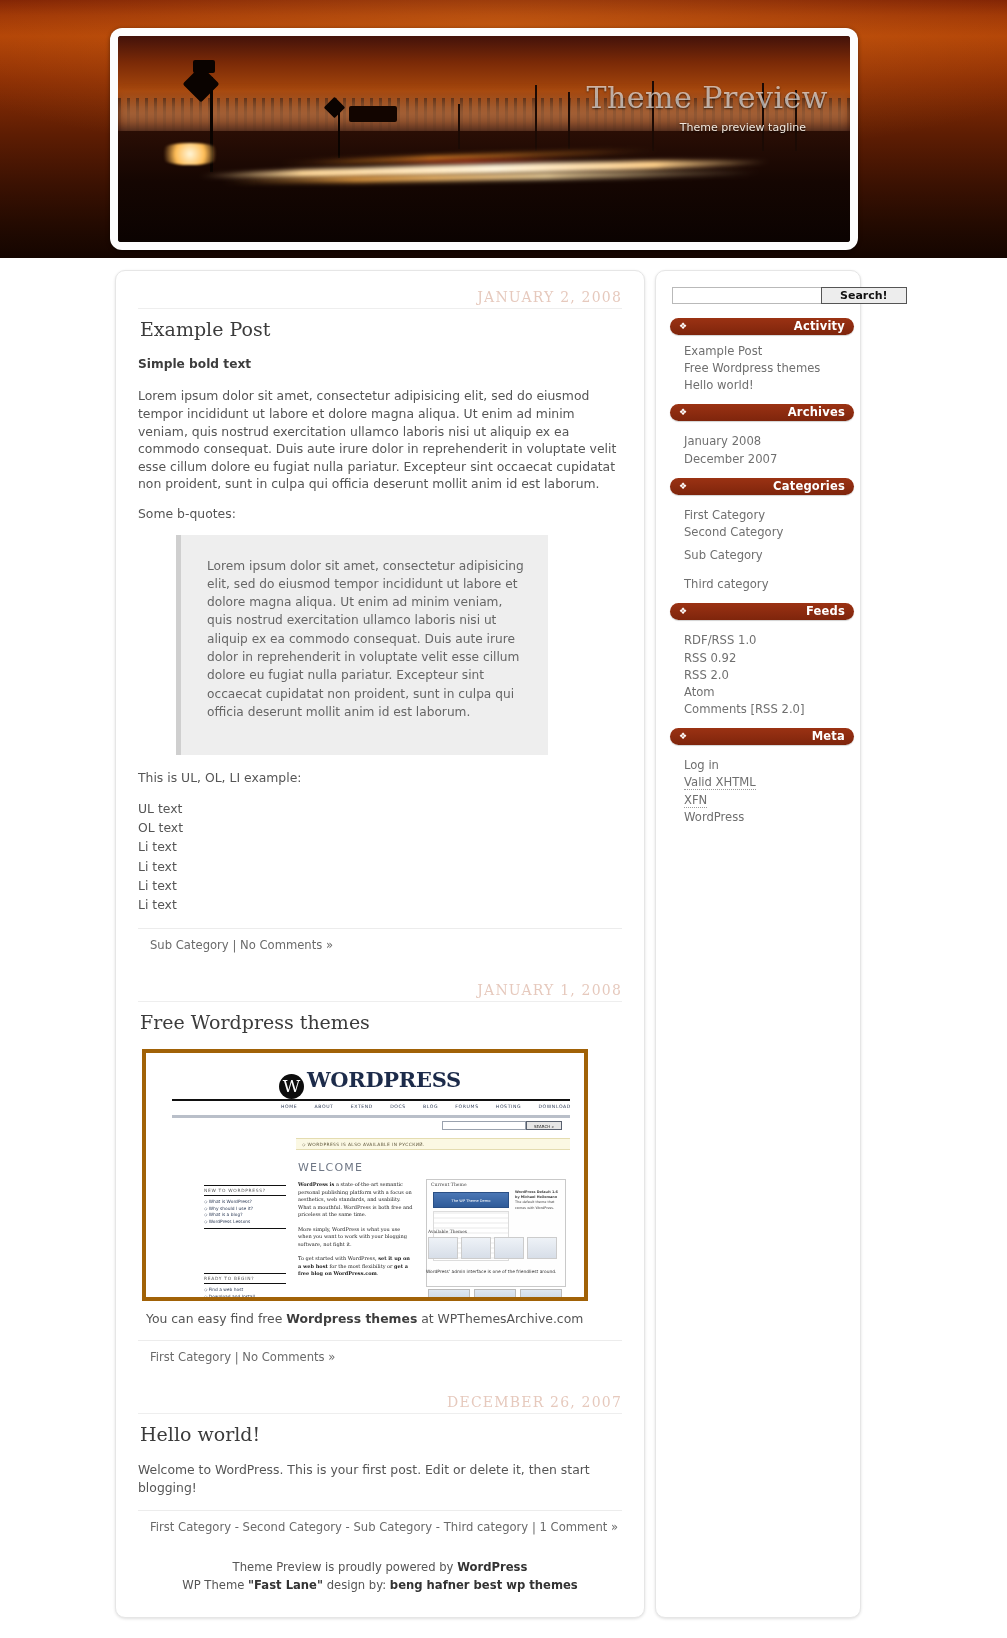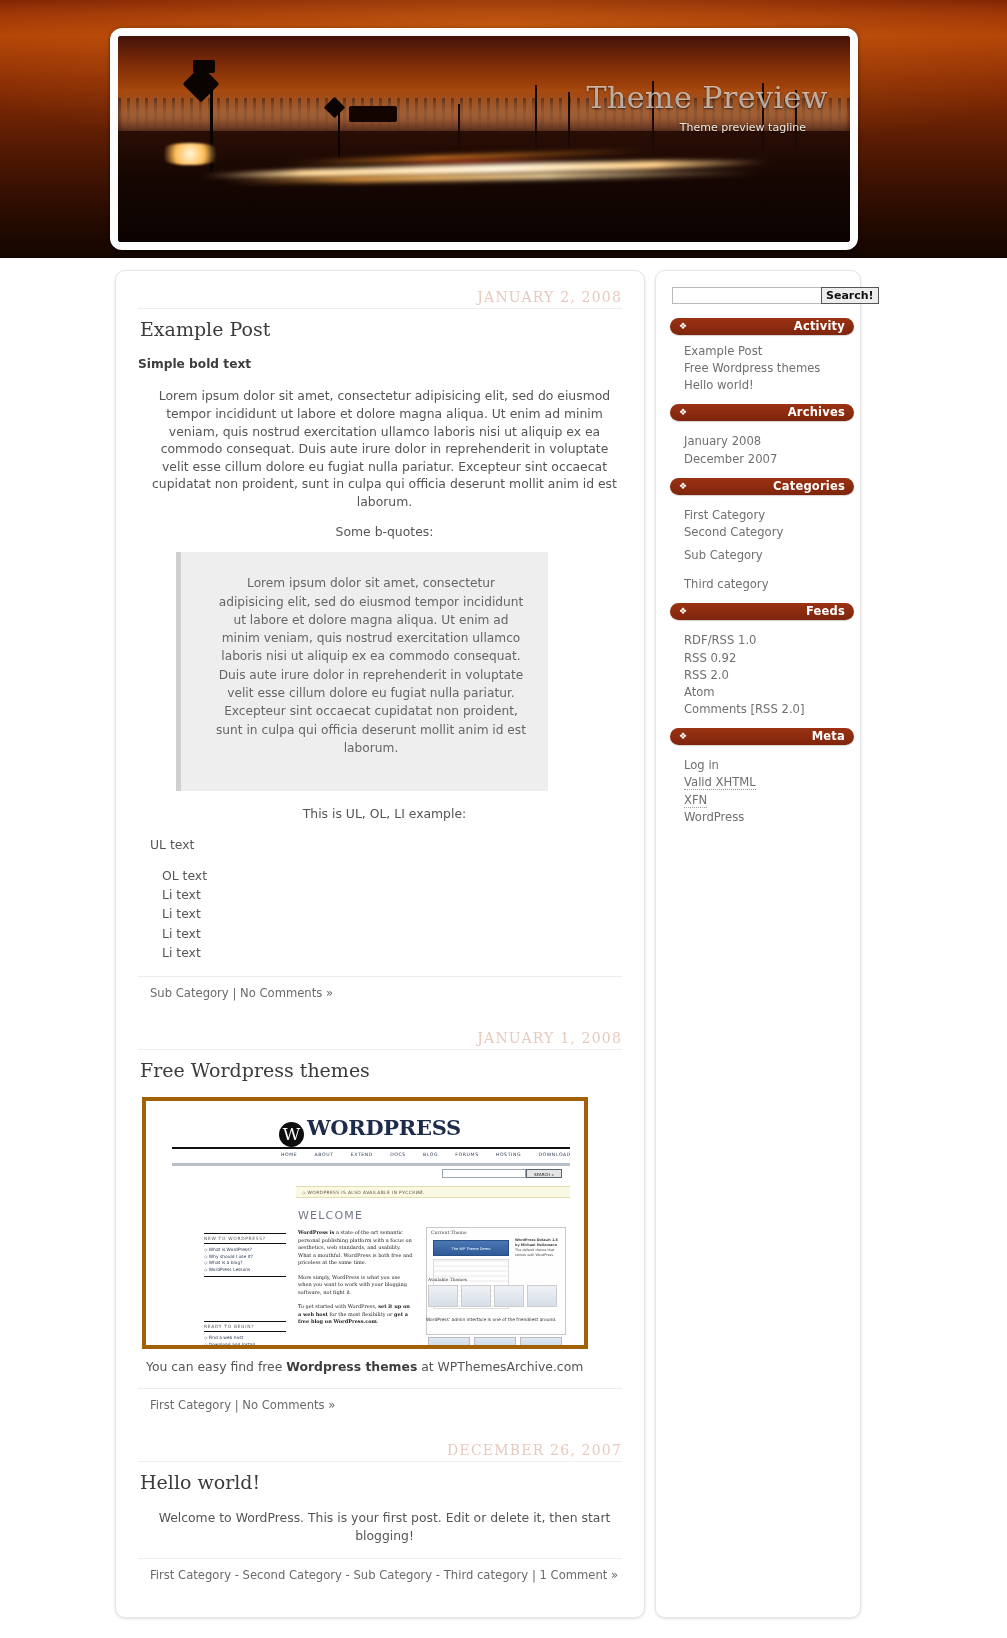--- a/index.html
+++ b/index.html
@@ -126,33 +126,33 @@
     color:#e6c9bd; text-align:right;
     border-bottom:1px solid #eeeeee;
     padding-bottom:3px; margin-bottom:9px;
   }
   .post-title{
     font-family:"DejaVu Serif", serif;
     font-weight:400; font-size:19px; color:#3b3b3b;
     margin:0 0 16px 0; padding-left:2px;
   }
   .post-body{ font-size:12.4px; color:#555; line-height:1.42; }
-  .post-body p{ margin:0 0 12px 9px;text-align:center; }
+  .post-body p{ margin:0 0 12px 0; }
   .strongline{ font-weight:bold; font-size:12.2px; color:#3d3d3d; margin-bottom:14px; }
   blockquote{
     margin:10px 0 14px 38px;
     background:#eeeeee;
     border-left:5px solid #cfcfcf;
     padding:22px 22px 22px 26px;
     color:#666; font-size:12.2px; line-height:1.5;
     width:372px;
   }
   blockquote p{ margin:0; }
   .listwrap{ margin:4px 0 8px 0; }
-  .listwrap ul, .listwrap ol{ list-style:none; margin:12px; padding:0; }
+  .listwrap ul, .listwrap ol{ list-style:none; margin:0; padding:0; }
   .lvl1{ padding-left:56px; color:#555; font-size:12.4px; line-height:1.55; }
   .lvl2{ padding-left:36px; color:#555; font-size:12.4px; line-height:1.55; }
   .post-foot{
     border-top:1px solid #ececec;
     margin-top:14px; padding-top:9px; padding-left:12px;
     font-size:11.6px; color:#6a6a6a;
   }
   .post-foot span{ color:#6a6a6a; }
 
   .wpshot{
@@ -201,21 +201,21 @@
   .ws-bot2{ position:absolute; left:152px; top:268px; width:272px; height:1px; background:#111; }
 
   
   .searchrow{ display:flex; width:184px; margin:2px 0 14px 6px; height:17px; }
   .searchrow input{
     flex:1; border:1px solid #b9b9b9; border-right:none; height:17px;
     font-size:11px; padding:0 3px; outline:none; color:#333; background:#fff;
   }
   .searchrow button{
     border:1px solid #555; background:#ededed; font-weight:bold;
-    font-size:11px; padding:0 4px; cursor:pointer; color:#111; height:17px;
+    font-size:11px; padding:0 18px; cursor:pointer; color:#111; height:17px;
     font-family:"DejaVu Sans", sans-serif;
   }
   .wbar{
     position:relative; height:17px; border-radius:9px;
     background:linear-gradient(180deg,#9b3213 0%,#8e2c10 45%,#7e250c 100%);
     margin:10px 0 8px 4px; width:184px;
     box-shadow:0 1px 1px rgba(0,0,0,.18);
   }
   .wbar .dia{
     position:absolute; left:9px; top:4px; width:8px; height:8px;
@@ -401,20 +401,28 @@
     <div class="post-body">
       <p>Welcome to WordPress. This is your first post. Edit or delete it, then start blogging!</p>
     </div>
     <div class="post-foot">
       <span>First Category - Second Category - Sub Category - Third category</span>
       <span>|</span>
       <span>1 Comment »</span>
     </div>
   </div>
 
+  <div id="footer">
+    <div>
+      <span>Theme Preview is proudly powered by </span><b>WordPress</b>
+    </div>
+    <div>
+      <span>WP Theme </span><b>"Fast Lane"</b><span> design by: </span><b>beng hafner best wp themes</b>
+    </div>
+  </div>
 </div>
 
 <div id="sidebar">
 
   <div class="searchrow">
     <input type="text" placeholder="" style="">
     <button>Search!</button>
   </div>
 
   <div class="wbar">

